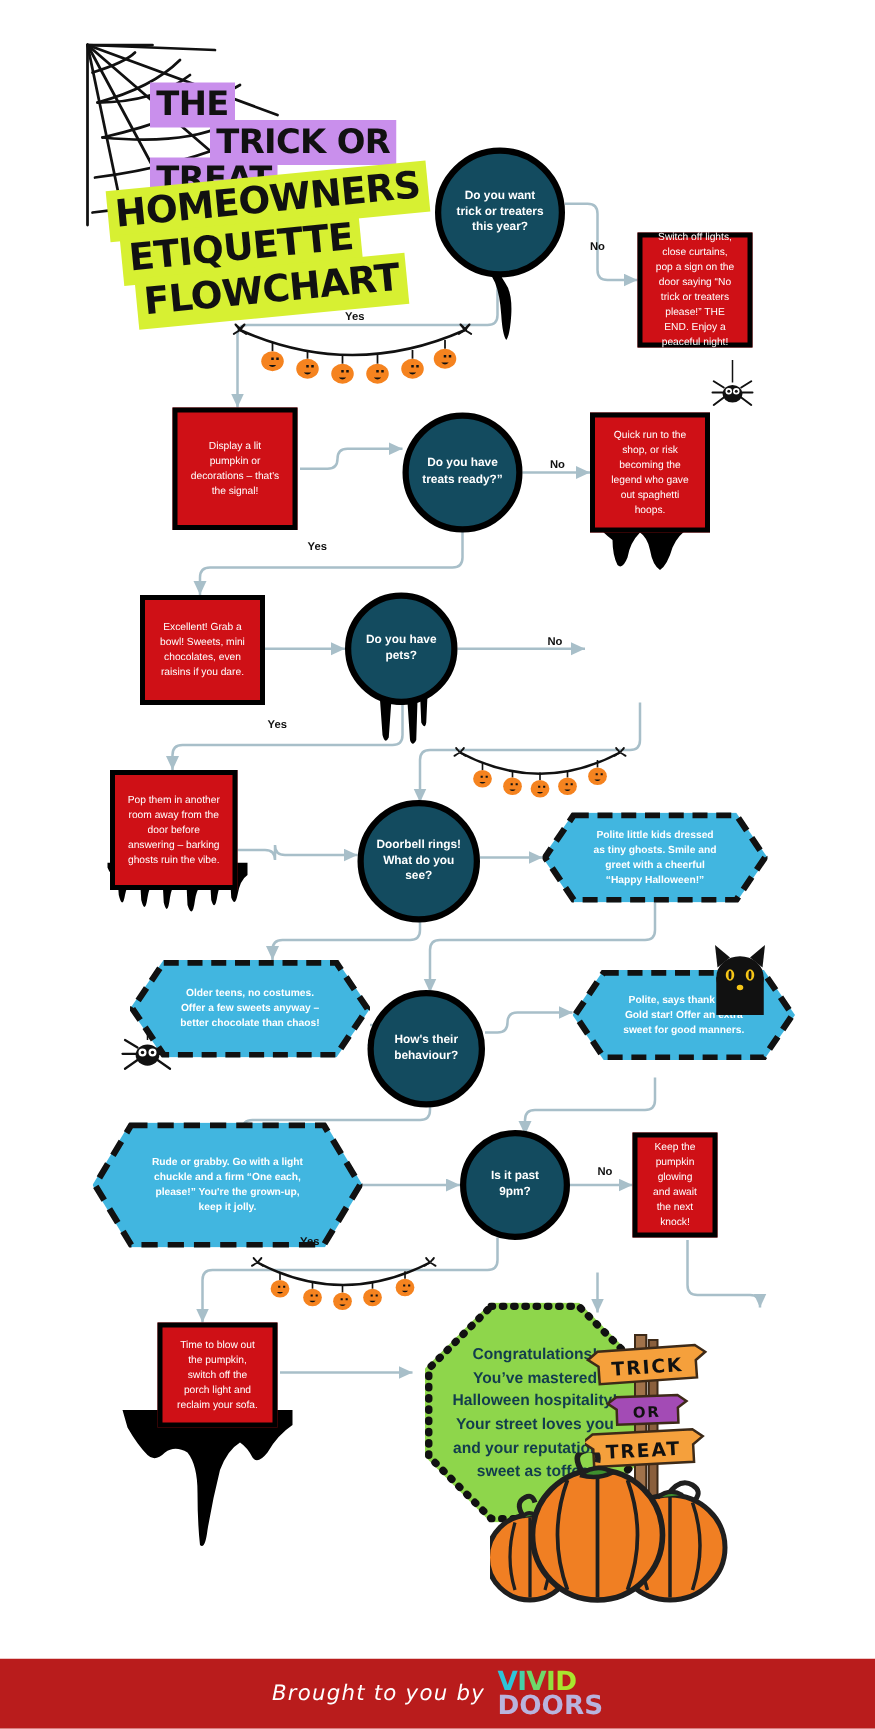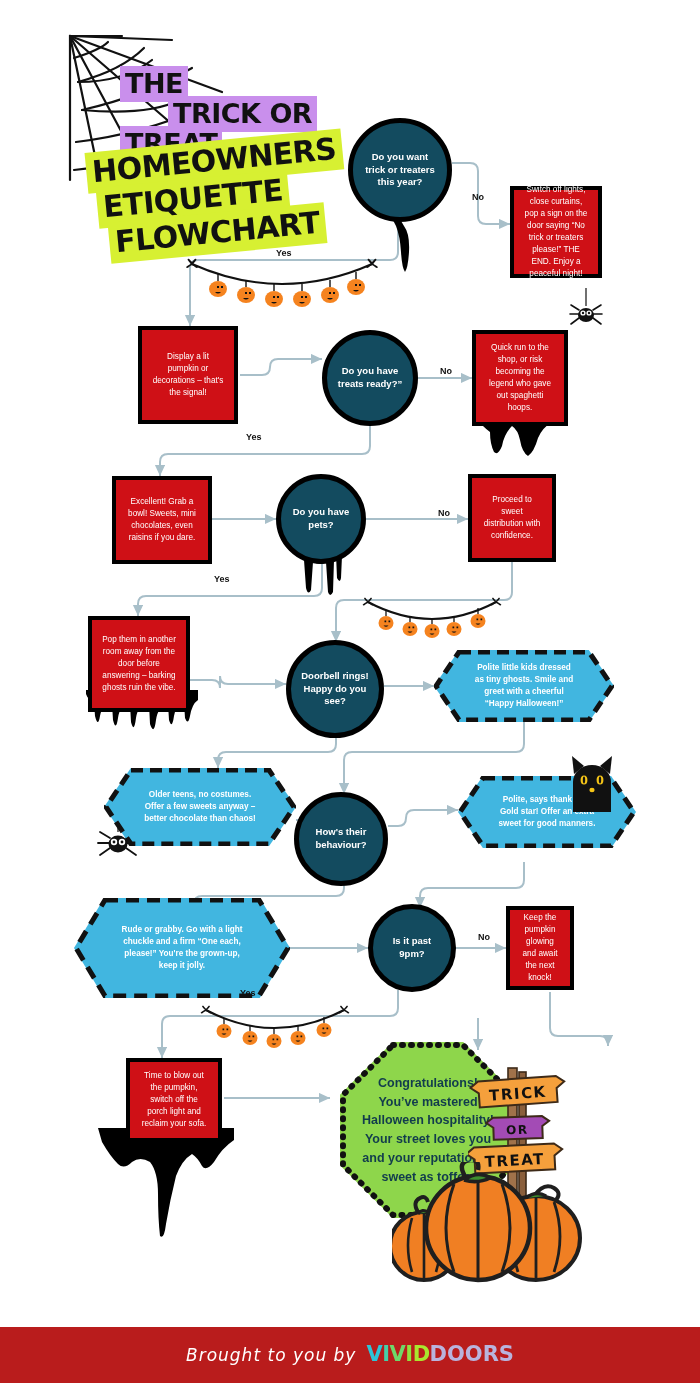--- a/index.html
+++ b/index.html
@@ -92,21 +92,21 @@
   
   .footer {
     position: absolute; left: 0; bottom: 0; width: 700px; height: 56px;
     background: #b91c1c; display: flex; align-items: center; justify-content: center;
     z-index: 10;
   }
   .footer-text {
     color: #ffffff; font-size: 17px; font-style: italic;
     font-family: "DejaVu Sans", sans-serif; letter-spacing: 1px; margin-right: 10px;
   }
-  .logo { display: flex; flex-direction: row; line-height: 0.92; }
+  .logo { display: flex; flex-direction: column; line-height: 0.92; }
   .logo-vivid { font-size: 21px; font-weight: 900; letter-spacing: -0.5px; font-family: "DejaVu Sans", sans-serif; }
   .logo-doors { font-size: 21px; font-weight: 700; color: #b9b3dd; letter-spacing: 0px; font-family: "DejaVu Sans", sans-serif; }
   .lv1 { color: #2ec4d8; } .lv2 { color: #45cfa8; } .lv3 { color: #6ed86a; } .lv4 { color: #92e03f; } .lv5 { color: #a9e62e; }
 </style>
 </head>
 <body>
 
 <div id="stage">
 
   <div class="title-block">
@@ -387,30 +387,27 @@
   </div>
 
   <div class="node redbox" style="left:112px; top:476px; width:100px; height:88px;">
     <span>Excellent! Grab a bowl! Sweets, mini chocolates, even raisins if you dare.</span>
   </div>
 
   <div class="node circle" style="left:276px; top:474px; width:90px; height:90px;">
     <span>Do you have pets?</span>
   </div>
 
-  <div class="node redbox" style="left:468px; top:474px; width:88px; height:88px;">
-    <span>Proceed to sweet distribution with confidence.</span>
-  </div>
 
   <div class="node redbox" style="left:88px; top:616px; width:102px; height:96px;">
     <span>Pop them in another room away from the door before answering – barking ghosts ruin the vibe.</span>
   </div>
 
   <div class="node circle" style="left:286px; top:640px; width:98px; height:98px;">
-    <span>Doorbell rings! Happy do you see?</span>
+    <span>Doorbell rings! What do you see?</span>
   </div>
 
   <div class="hexwrap" style="left:434px; top:650px; width:180px; height:72px;">
     <div class="hex">
         <span>Polite little kids dressed as tiny ghosts. Smile and greet with a cheerful “Happy Halloween!”</span>
       </div>
     <svg class="hexdash" viewBox="0 0 180 72" preserveAspectRatio="none">
       <polygon points="25,2 155,2 178,36 155,70 25,70 2,36" fill="none" stroke="#111" stroke-width="5" stroke-dasharray="12 7"></polygon>
     </svg>
   </div>

